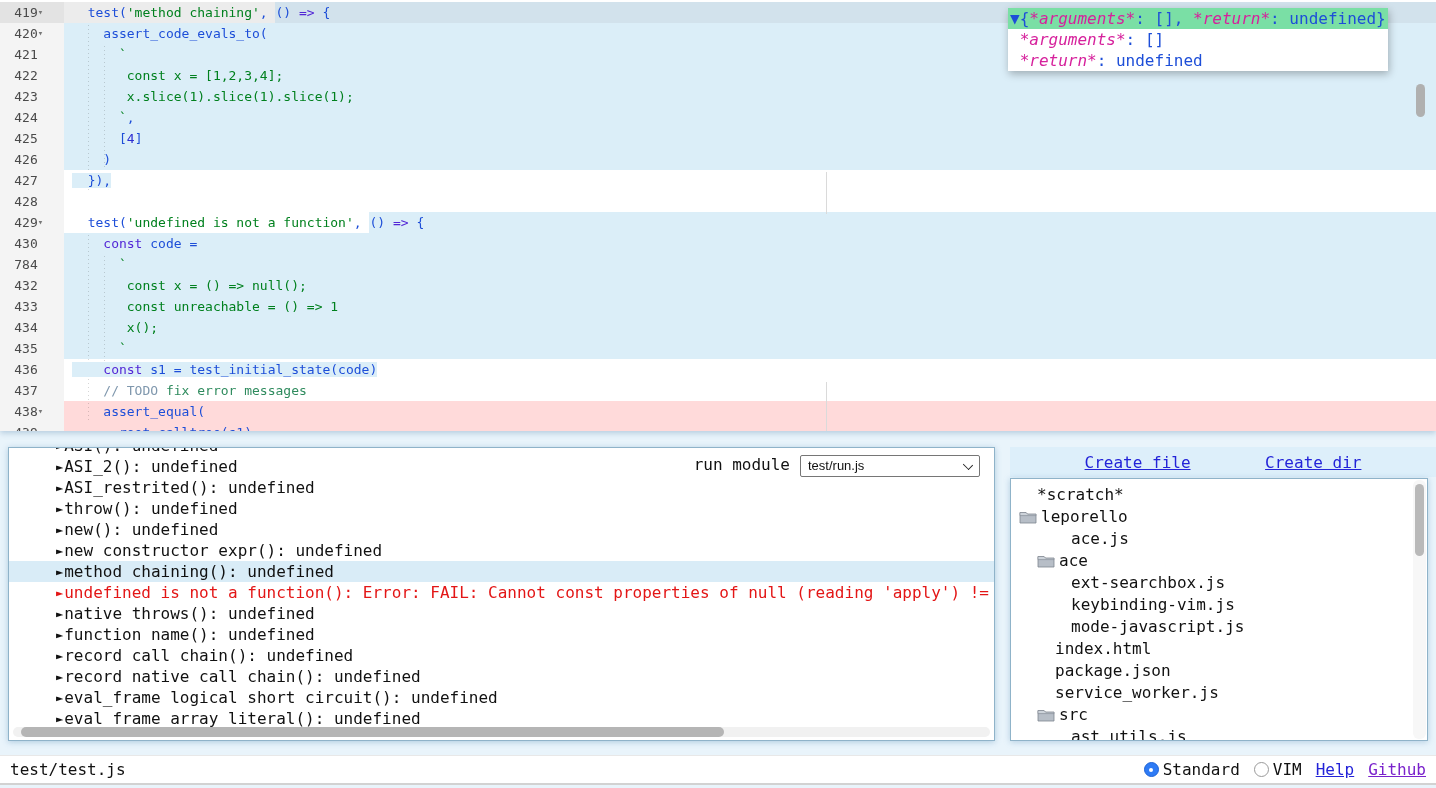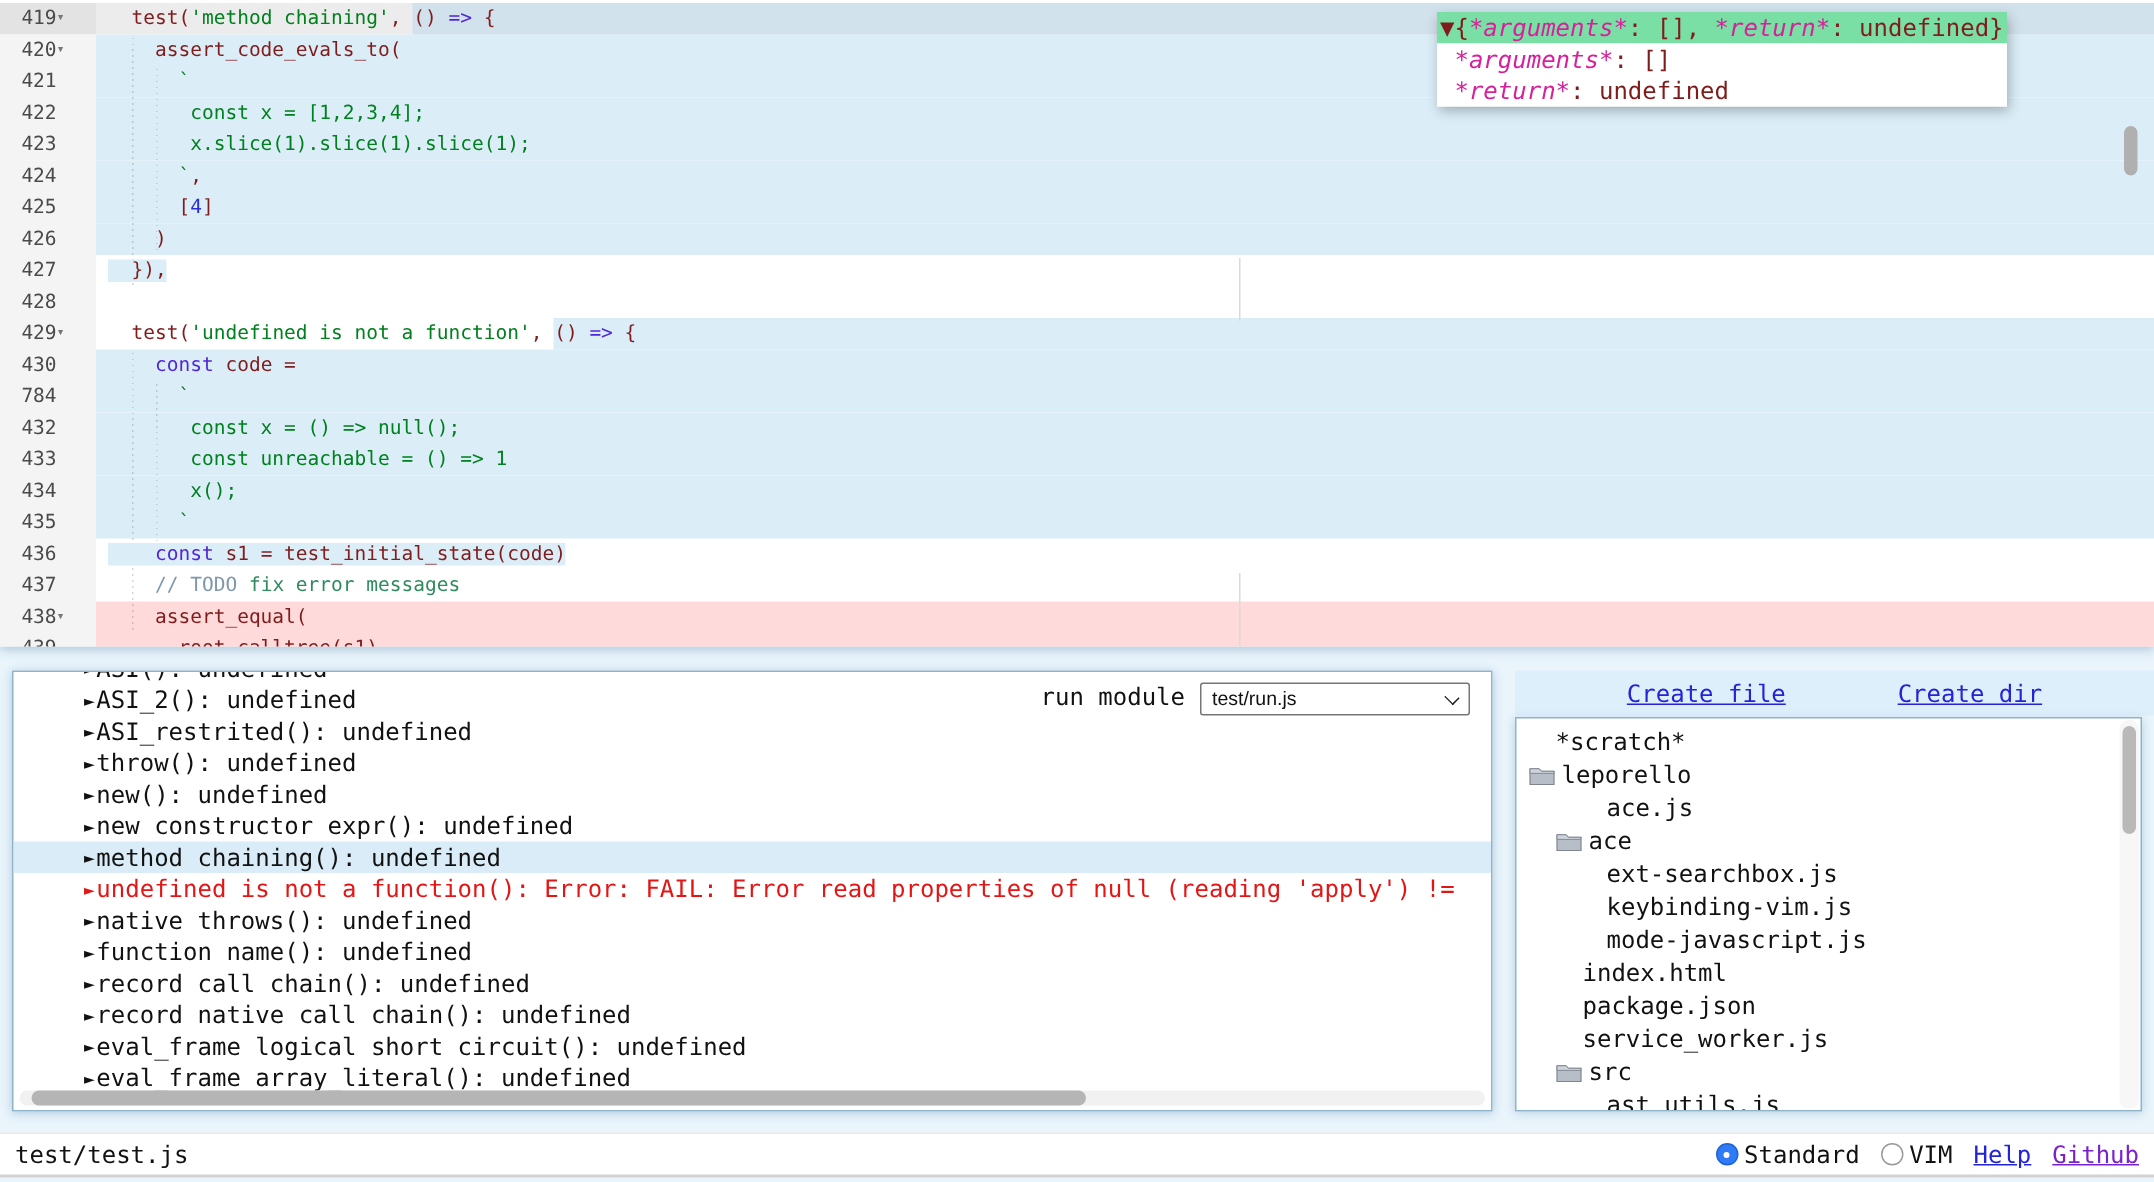--- a/index.html
+++ b/index.html
@@ -24,34 +24,34 @@
   .cbody{flex:1;position:relative;padding-left:8px;white-space:pre}
   .ctext{position:relative;z-index:2}
   .hl-full .cbody{background:var(--blue)}
   .hl-pink .cbody{background:var(--pink)}
   .hl-text .ctext{background:var(--blue)}
   .hl-split .cbody{background:var(--gray-active)}
   .hl-split .gutter{background:#e3e3e3}
   .tailbg{position:absolute;top:0;bottom:0;right:0;z-index:0}
   .hl-split .tailbg{background:var(--blue-tail)}
   .hl-tail .tailbg{background:var(--blue)}
-  .tok-plain{color:#7f1d1d}
+  .tok-plain{color:#1d4ed8}
   .tok-str{color:var(--green)}
   .tok-kw{color:var(--kw)}
   .tok-num{color:var(--num)}
   .tok-cmt{color:var(--cmt)}
   .tok-cmt2{color:var(--cmt2)}
   .vguide{position:absolute;width:1px;z-index:1;
     background-image:repeating-linear-gradient(180deg,rgba(0,0,0,.16) 0 1px,transparent 1px 4px)}
   .pmargin{position:absolute;width:1px;background:#dadada;z-index:1}
   #ed-scroll-thumb{position:absolute;left:1416px;top:84px;width:9px;height:33px;
     border-radius:5px;background:#b0b0b0;z-index:6}
 
   
-  #tooltip{position:absolute;left:958px;top:8px;z-index:30;font-size:16px;line-height:21px;
+  #tooltip{position:absolute;left:1008px;top:8px;z-index:30;font-size:16px;line-height:21px;
            box-shadow:1px 3px 8px rgba(0,0,0,.28);display:inline-block;background:#fff}
   .tip-head{background:var(--tipgreen);white-space:pre;padding:0 2px;height:21px}
   .tip-row{white-space:pre;padding:0 2px;height:21px;background:#fff}
   .tok-mag{color:var(--mag);font-style:italic}
 
   
   #console{position:absolute;left:8px;top:447px;width:987px;height:294px;background:#fff;
            border:1px solid var(--border);box-shadow:0 1px 6px rgba(100,150,190,.45);overflow:hidden}
   #console-list{position:absolute;left:0;top:0;right:0}
   .con-row{height:21px;line-height:21px;font-size:16px;padding-left:47px;
@@ -209,21 +209,21 @@
 
 <div id="console">
   <div id="console-list">
       <div class="con-row clipped"><span class="bullet">►</span><span>ASI(): undefined</span></div>
       <div class="con-row"><span class="bullet">►</span><span>ASI_2(): undefined</span></div>
       <div class="con-row"><span class="bullet">►</span><span>ASI_restrited(): undefined</span></div>
       <div class="con-row"><span class="bullet">►</span><span>throw(): undefined</span></div>
       <div class="con-row"><span class="bullet">►</span><span>new(): undefined</span></div>
       <div class="con-row"><span class="bullet">►</span><span>new constructor expr(): undefined</span></div>
       <div class="con-row selected"><span class="bullet">►</span><span>method chaining(): undefined</span></div>
-      <div class="con-row error"><span class="bullet">►</span><span>undefined is not a function(): Error: FAIL: Error read properties of null (reading 'apply') !=</span></div>
+      <div class="con-row error"><span class="bullet">►</span><span>undefined is not a function(): Error: FAIL: Cannot const properties of null (reading 'apply') !=</span></div>
       <div class="con-row"><span class="bullet">►</span><span>native throws(): undefined</span></div>
       <div class="con-row"><span class="bullet">►</span><span>function name(): undefined</span></div>
       <div class="con-row"><span class="bullet">►</span><span>record call chain(): undefined</span></div>
       <div class="con-row"><span class="bullet">►</span><span>record native call chain(): undefined</span></div>
       <div class="con-row"><span class="bullet">►</span><span>eval_frame logical short circuit(): undefined</span></div>
       <div class="con-row"><span class="bullet">►</span><span>eval_frame array_literal(): undefined</span></div>
     </div>
   <div id="run-module">
     <span id="run-module-label">run module</span>
     <div id="run-module-select">

